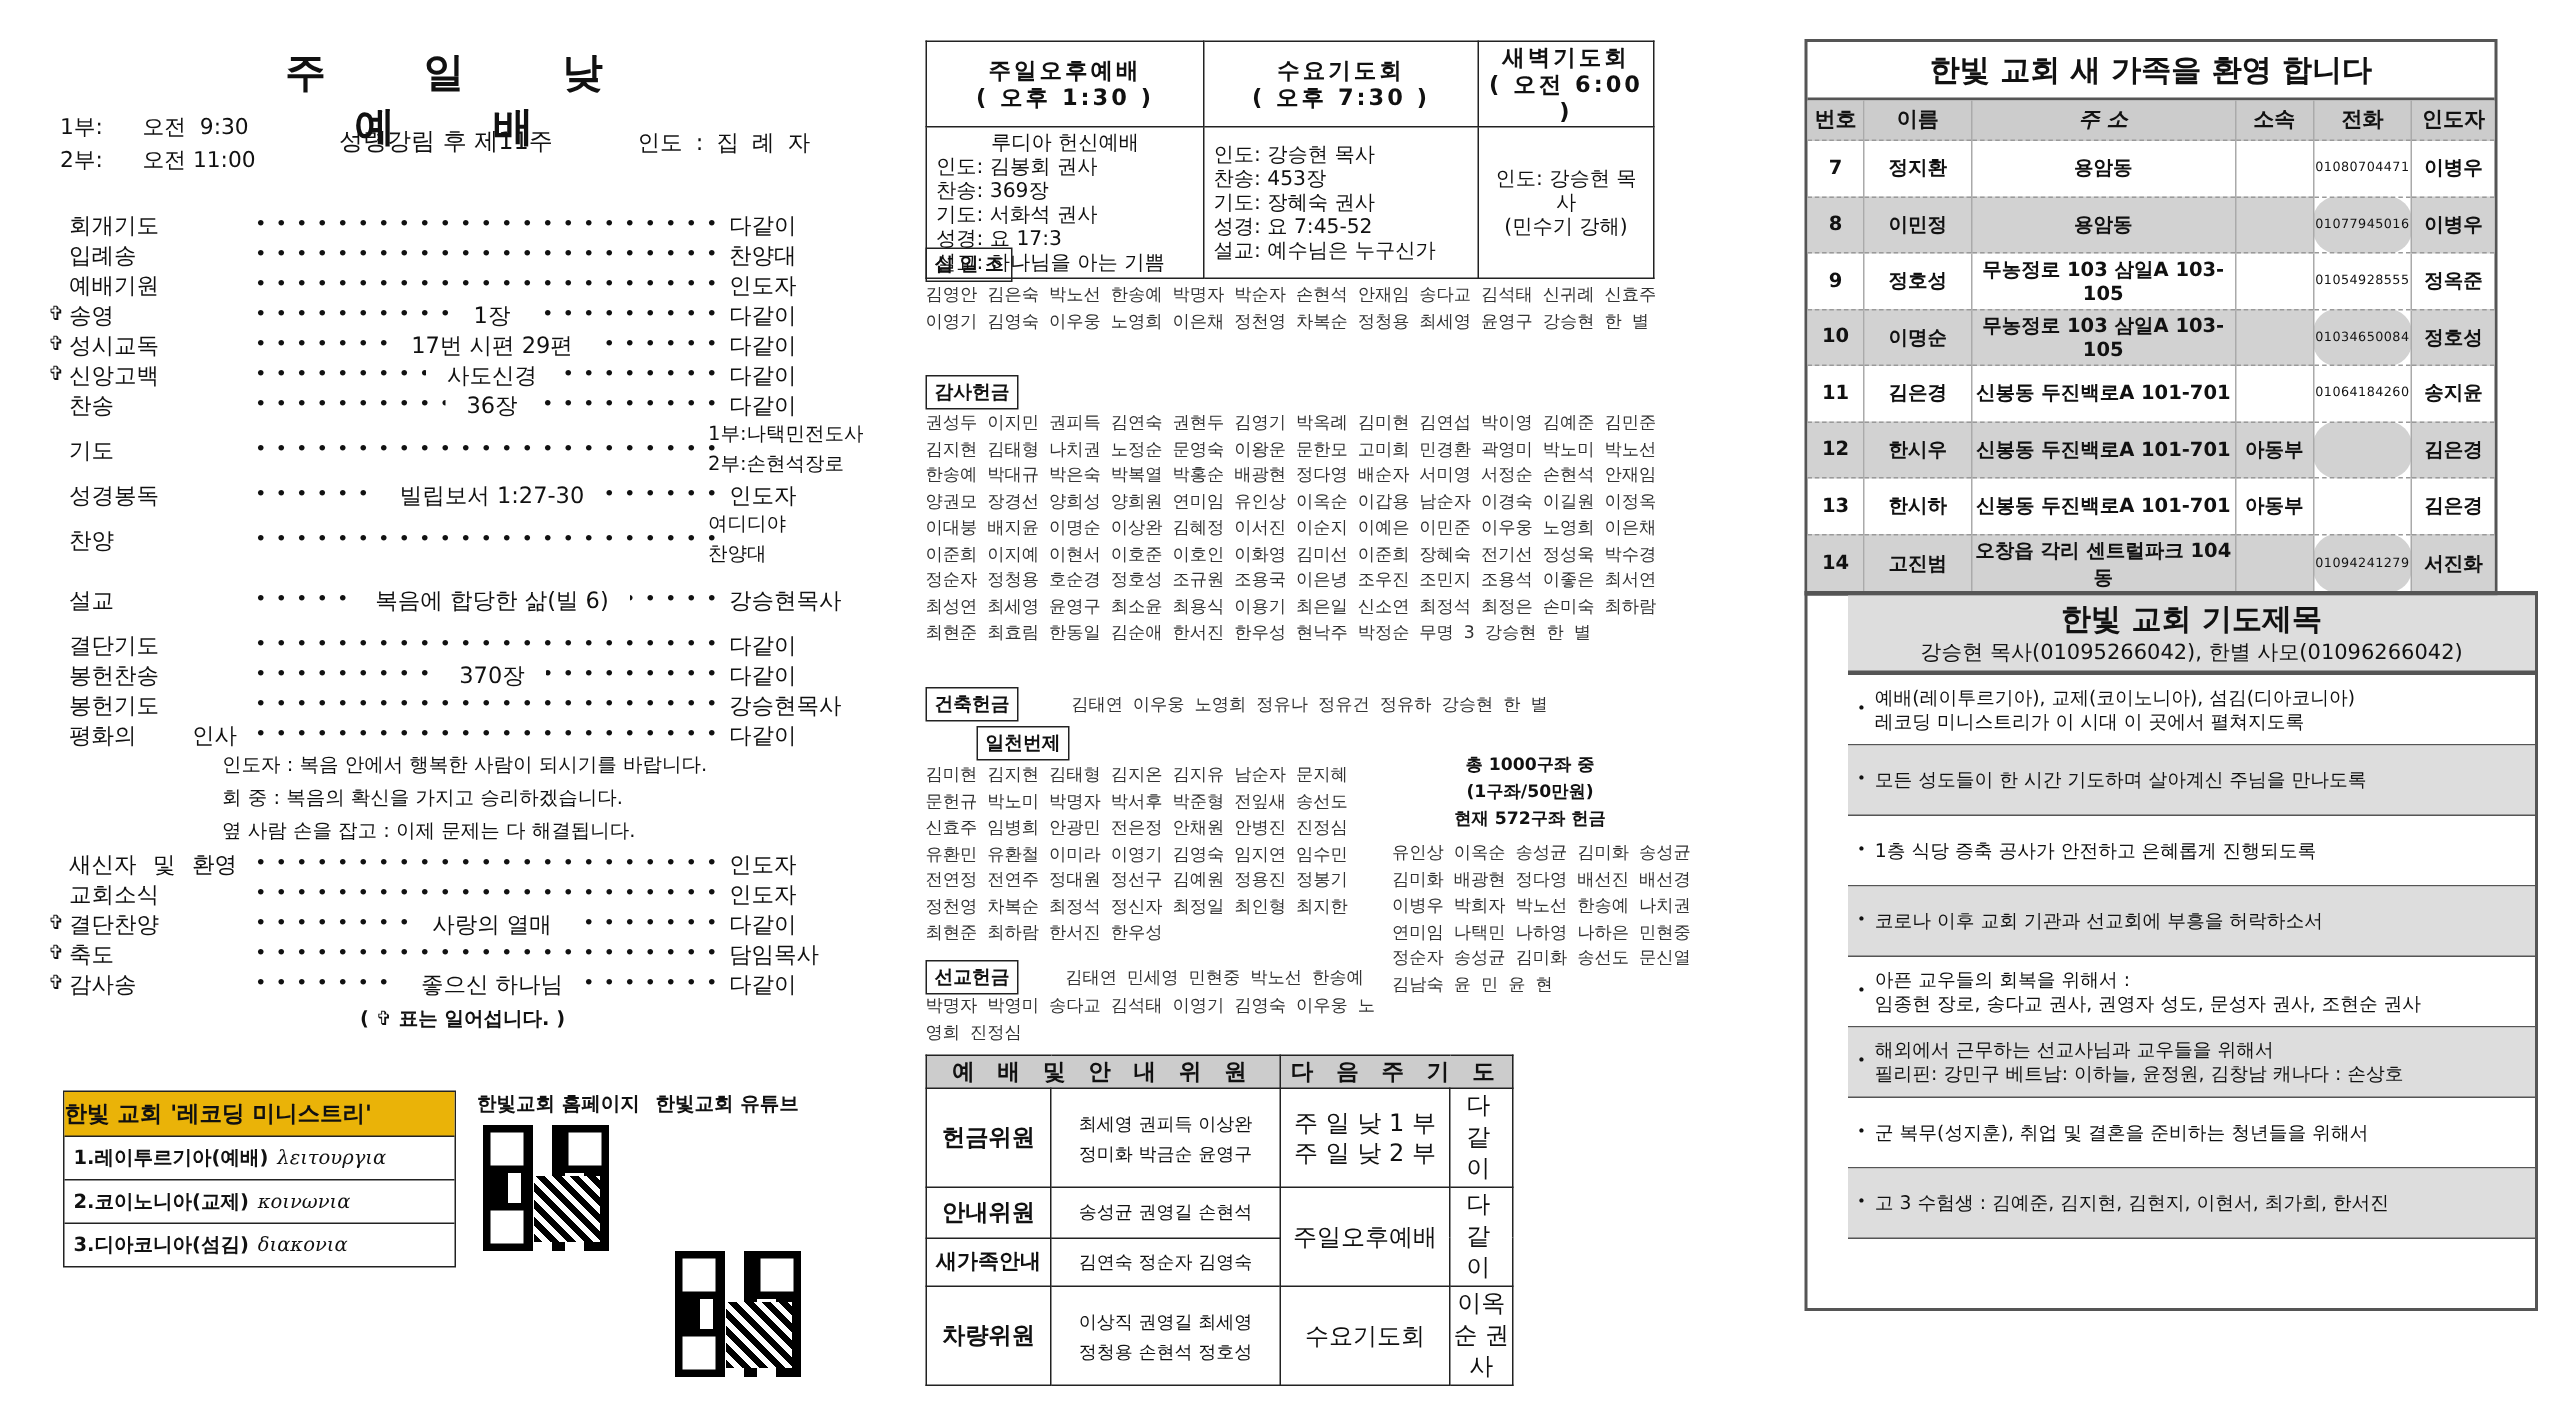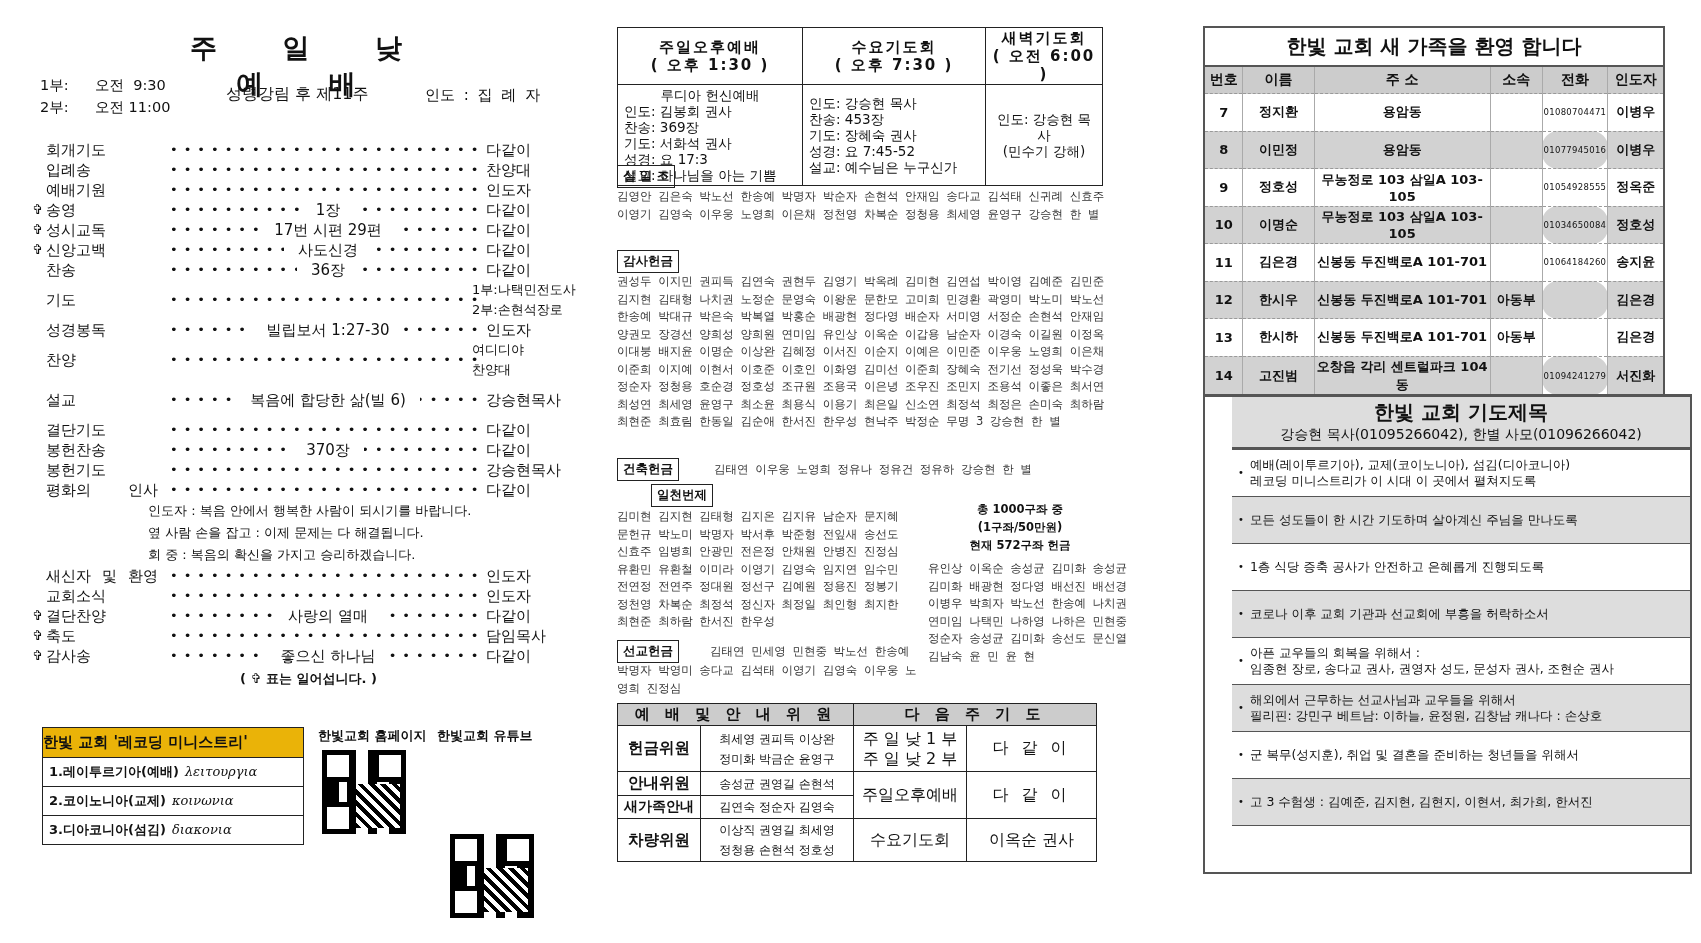--- a/index.html
+++ b/index.html
@@ -49,21 +49,21 @@
   .names{font-size:11.5px;line-height:17.5px;color:#333;word-spacing:3px;}
   #sec1{left:617px;top:165px;width:490px;}
   #sec2{left:617px;top:250px;width:500px;}
   #sec3{left:617px;top:458px;width:500px;}
   #sec4{left:651px;top:484px;width:500px;}
   #sec4-names{left:617px;top:508px;width:290px;}
   #goal{left:920px;top:500px;width:200px;text-align:center;font-size:11.5px;font-weight:bold;line-height:18px;}
   #goal-names{left:928px;top:560px;width:200px;}
   #sec5{left:617px;top:640px;width:300px;}
   #sec5-names{left:617px;top:662px;width:300px;}
-  #comm{left:617px;top:703px;width:480px;border-collapse:collapse;}
+  #comm{left:617px;top:703px;width:392px;border-collapse:collapse;}
   #comm th{background:#ccc;border:1.3px solid #222;font-size:15px;letter-spacing:5px;padding:1px 0;}
   #comm td{border:1.3px solid #222;text-align:center;}
   #comm .role{font-size:15.5px;font-weight:bold;width:80px;}
   #comm .ppl{font-size:12px;line-height:20px;width:150px;}
   #comm .svcname{font-size:16px;line-height:20px;width:110px;}
   #comm .pray{font-size:16px;letter-spacing:4px;}
   
   #welcome{left:1203px;top:26px;width:458px;border:2px solid #555;}
   #welcome .hd{text-align:center;font-size:20px;font-weight:bold;padding:5px 0;border-bottom:2px solid #555;}
   #welcome table{width:100%;border-collapse:collapse;font-size:13px;}
@@ -177,22 +177,22 @@
       <span class="name">봉헌기도</span>
       <span class="dots">••••••••••••••••••••••••••••••••••••••••••••••••••••••••••••</span>
       <span class="who">강승현목사</span>
     </div>
     <div class="o-row">
       <span class="name">평화의 인사</span>
       <span class="dots">••••••••••••••••••••••••••••••••••••••••••••••••••••••••••••</span>
       <span class="who">다같이</span>
     </div>
     <div class="resp">인도자 : 복음 안에서 행복한 사람이 되시기를 바랍니다.</div>
+    <div class="resp">회   중 : 복음의 확신을 가지고 승리하겠습니다.</div>
     <div class="resp">옆 사람 손을 잡고 : 이제 문제는 다 해결됩니다.</div>
-    <div class="resp">회   중 : 복음의 확신을 가지고 승리하겠습니다.</div>
     <div class="o-row">
       <span class="name">새신자 및 환영</span>
       <span class="dots">••••••••••••••••••••••••••••••••••••••••••••••••••••••••••••</span>
       <span class="who">인도자</span>
     </div>
     <div class="o-row">
       <span class="name">교회소식</span>
       <span class="dots">••••••••••••••••••••••••••••••••••••••••••••••••••••••••••••</span>
       <span class="who">인도자</span>
     </div>
@@ -346,21 +346,21 @@
 </tbody>
   </table>
 
 <div id="welcome" class="abs">
   <div class="hd">한빛 교회 새 가족을 환영 합니다</div>
   <table>
     <thead>
         <tr id="wel-head">
           <th style="width: 38px;">번호</th>
           <th style="width: 72px;">이름</th>
-          <th style="width: 180px;">주   소</th>
+          <th style="width: 180px; font-style: italic;">주   소</th>
           <th style="width: 52px;">소속</th>
           <th style="width: 54px;">전화</th>
           <th style="width: 56px;">인도자</th>
         </tr>
       </thead>
     <tbody id="wel-body">
         <tr>
           <td>7</td>
           <td>정지환</td>
           <td>용암동</td>

